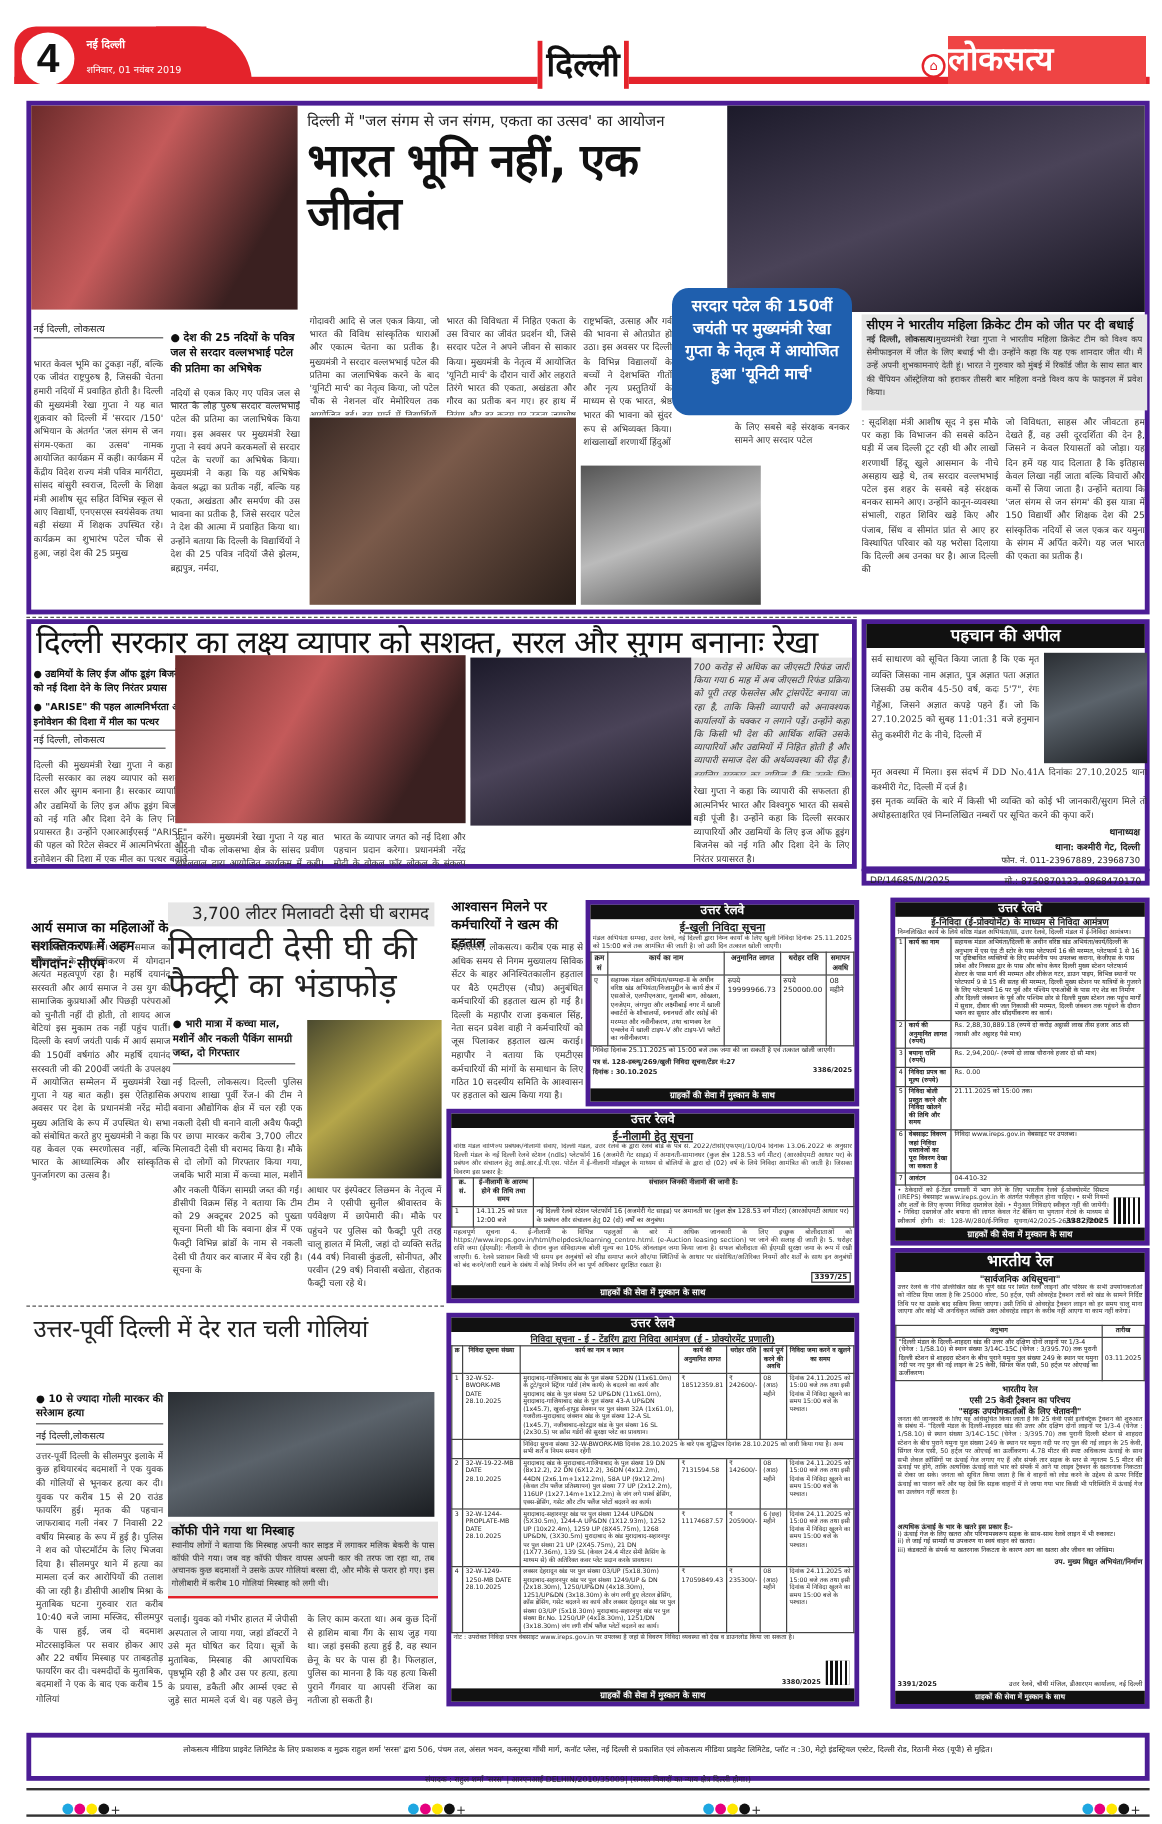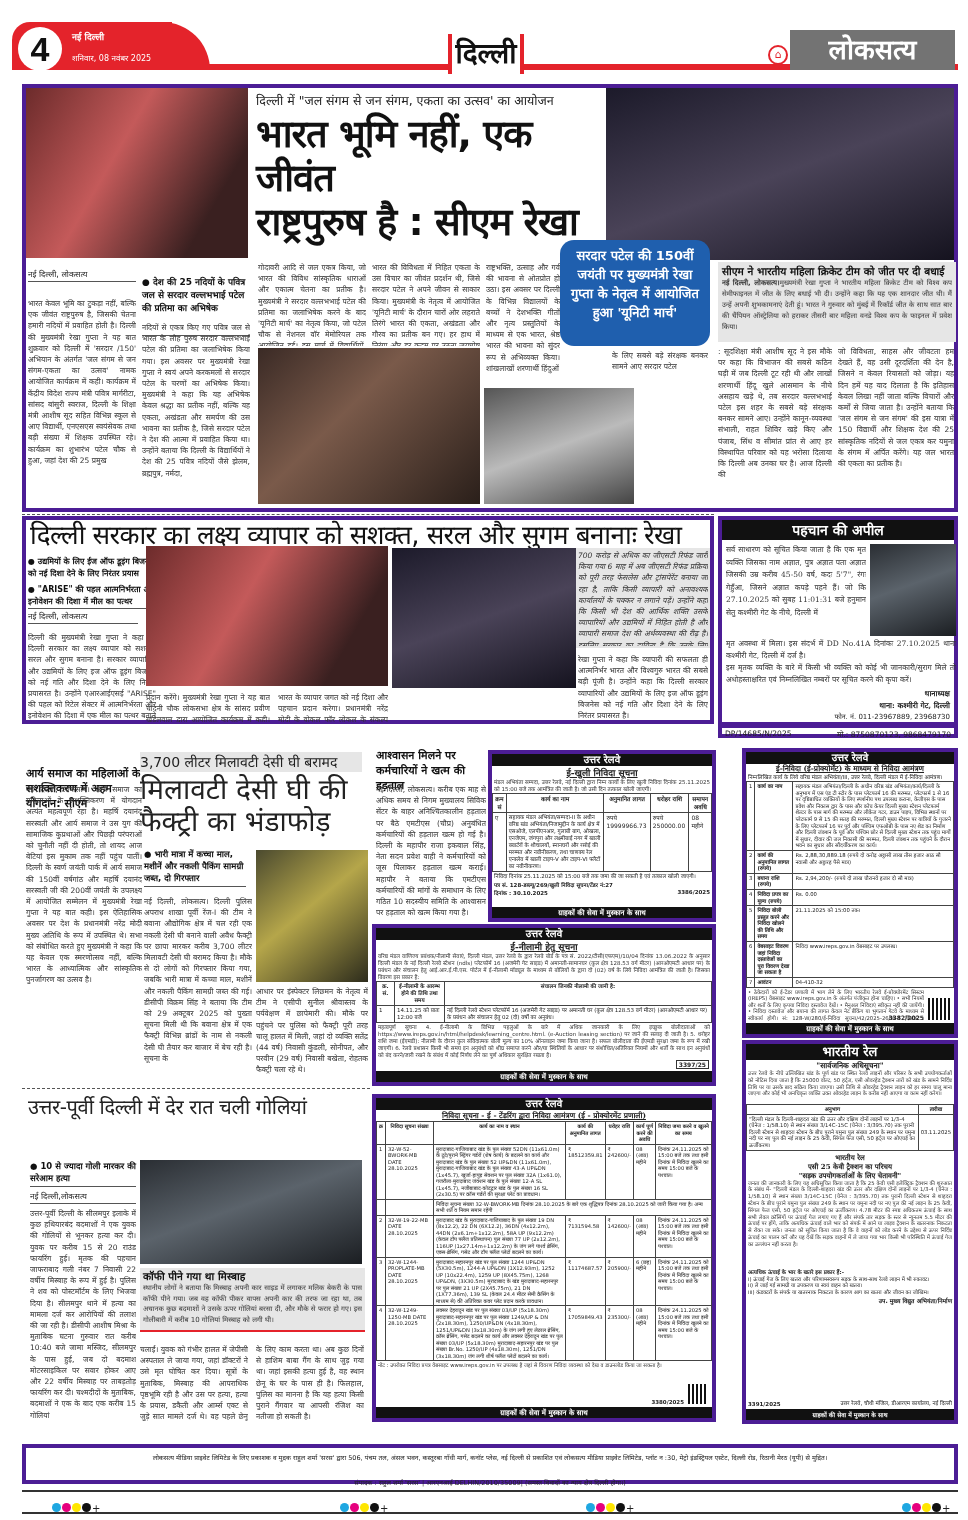--- a/index.html
+++ b/index.html
@@ -11,21 +11,21 @@
 #mast{left:0;top:0;width:968px;height:82px}
 #redshape{left:12px;top:22px;width:160px;height:48px;background:#e4232b;border-radius:18px 0 0 0}
 #redcurve{left:130px;top:22px;width:80px;height:48px;background:#e4232b;border-radius:0 60px 0 0}
 #redline{left:12px;top:64px;width:946px;height:6px;background:#e4232b}
 #pgnum{left:18px;top:27px;width:44px;height:44px;border-radius:50%;background:#fff;font:bold 34px "Liberation Sans",sans-serif;color:#111;text-align:center;line-height:44px}
 #city{left:72px;top:30px;font:bold 9px "DejaVu Sans",sans-serif;color:#fff}
 #date{left:72px;top:52px;font:8px "DejaVu Sans",sans-serif;color:#fff}
 #secbox{left:448px;top:34px;width:76px;height:40px;background:#fff;border-left:4px solid #e4232b;border-right:4px solid #e4232b;font:bold 28px "DejaVu Sans",sans-serif;text-align:center;line-height:40px;color:#111}
 #url{left:618px;top:52px;font:bold 9.5px "Liberation Sans",sans-serif;color:#fff}
 #logoicon{left:768px;top:45px;width:20px;height:20px;border-radius:50%;background:#fff;border:2px solid #e4232b;color:#e4232b;font-size:11px;text-align:center;line-height:15px}
-#logo{left:790px;top:30px;width:165px;height:40px;background:#737373;color:#fff;font:bold 27px "DejaVu Sans",sans-serif;text-align:center;line-height:40px}
+#logo{left:790px;top:30px;width:165px;height:40px;background:#ef4444;color:#fff;font:bold 27px "DejaVu Sans",sans-serif;text-align:left;line-height:40px}
 
 .frame{border:4px solid #4c1d95}
 .photo{background:linear-gradient(135deg,#3a2a25,#7a5a4a 40%,#2a1f1a);}
 .photo2{background:linear-gradient(160deg,#1c1a2a,#4a4358 50%,#15131f)}
 .photo3{background:linear-gradient(120deg,#6c2b2b,#c45a5a 40%,#3a2020 80%)}
 .photo4{background:linear-gradient(140deg,#4b4a2f,#b5a64a 45%,#2d2c1c)}
 .photo5{background:linear-gradient(160deg,#2a2e33,#5b636b 45%,#1b1e22)}
 .photo6{background:linear-gradient(160deg,#555,#bbb 50%,#444)}
 h1.big{font:bold 38px "DejaVu Sans",sans-serif;line-height:44px;color:#111;letter-spacing:-1px}
 .kicker{font:14px "DejaVu Sans",sans-serif;color:#222}
@@ -43,33 +43,32 @@
 </style>
 </head>
 <body>
 
 <div class="abs" id="mast">
   <div class="abs" id="redline"></div>
   <div class="abs" id="redshape"></div>
   <div class="abs" id="redcurve"></div>
   <div class="abs" id="pgnum">4</div>
   <div class="abs" id="city">नई दिल्ली</div>
-  <div class="abs" id="date">शनिवार, 08 नवंबर 2025</div>
+  <div class="abs" id="date">शनिवार, 01 नवंबर 2019</div>
   <div class="abs" id="secbox">दिल्ली</div>
   <div class="abs" id="url">www.epaper.Loksatya.com</div>
   <div class="abs" id="logoicon">⌂</div>
   <div class="abs" id="logo">लोकसत्य</div>
 </div>
 
 <div class="abs frame" style="left:22px;top:84px;width:936px;height:428px"></div>
 <div class="abs photo3" style="left:26px;top:88px;width:222px;height:170px"></div>
 <div class="abs kicker" style="left:256px;top:92px;width:350px;font-size:12.5px">दिल्ली में "जल संगम से जन संगम, एकता का उत्सव' का आयोजन</div>
 <div class="abs" style="left:256px;top:112px;width:350px">
   <h1 class="big">भारत भूमि नहीं, एक जीवंत</h1>
-  <h1 class="big">राष्ट्रपुरुष है : सीएम रेखा</h1>
 </div>
 <div class="abs photo2" style="left:606px;top:88px;width:348px;height:172px"></div>
 
 <div class="abs dateline" style="left:28px;top:268px;width:108px">नई दिल्ली, लोकसत्य</div>
 <div class="abs txt" style="left:28px;top:298px;width:108px;height:206px">भारत केवल भूमि का टुकड़ा नहीं, बल्कि एक जीवंत राष्ट्रपुरुष है, जिसकी चेतना हमारी नदियों में प्रवाहित होती है। दिल्ली की मुख्यमंत्री रेखा गुप्ता ने यह बात शुक्रवार को दिल्ली में 'सरदार /150' अभियान के अंतर्गत 'जल संगम से जन संगम-एकता का उत्सव' नामक आयोजित कार्यक्रम में कही। कार्यक्रम में केंद्रीय विदेश राज्य मंत्री पवित्र मार्गरीटा, सांसद बांसुरी स्वराज, दिल्ली के शिक्षा मंत्री आशीष सूद सहित विभिन्न स्कूल से आए विद्यार्थी, एनएसएस स्वयंसेवक तथा बड़ी संख्या में शिक्षक उपस्थित रहे। कार्यक्रम का शुभारंभ पटेल चौक से हुआ, जहां देश की 25 प्रमुख</div>
 <div class="abs bullet" style="left:142px;top:276px;width:108px;border-bottom:1px solid #555;padding-bottom:20px">● <span>देश की 25 नदियों के पवित्र जल से सरदार वल्लभभाई पटेल की प्रतिमा का अभिषेक</span></div>
 <div class="abs txt" style="left:142px;top:322px;width:108px;height:182px">नदियों से एकत्र किए गए पवित्र जल से भारत के लौह पुरुष सरदार वल्लभभाई पटेल की प्रतिमा का जलाभिषेक किया गया। इस अवसर पर मुख्यमंत्री रेखा गुप्ता ने स्वयं अपने करकमलों से सरदार पटेल के चरणों का अभिषेक किया। मुख्यमंत्री ने कहा कि यह अभिषेक केवल श्रद्धा का प्रतीक नहीं, बल्कि यह एकता, अखंडता और समर्पण की उस भावना का प्रतीक है, जिसे सरदार पटेल ने देश की आत्मा में प्रवाहित किया था। उन्होंने बताया कि दिल्ली के विद्यार्थियों ने देश की 25 पवित्र नदियों जैसे झेलम, ब्रह्मपुत्र, नर्मदा,</div>
 <div class="abs txt" style="left:258px;top:262px;width:108px;height:84px">गोदावरी आदि से जल एकत्र किया, जो भारत की विविध सांस्कृतिक धाराओं और एकात्म चेतना का प्रतीक है। मुख्यमंत्री ने सरदार वल्लभभाई पटेल की प्रतिमा का जलाभिषेक करने के बाद 'यूनिटी मार्च' का नेतृत्व किया, जो पटेल चौक से नेशनल वॉर मेमोरियल तक आयोजित हुई। इस मार्च में विद्यार्थियों, एनएसएस स्वयंसेवकों, माय भारत के युवाओं और शिक्षकों ने भाग लिया। मुख्यमंत्री ने कहा कि यह मार्च मात्र एक आयोजन नहीं, बल्कि</div>
 <div class="abs txt" style="left:372px;top:262px;width:108px;height:84px">भारत की विविधता में निहित एकता के उस विचार का जीवंत प्रदर्शन थी, जिसे सरदार पटेल ने अपने जीवन से साकार किया। मुख्यमंत्री के नेतृत्व में आयोजित 'यूनिटी मार्च' के दौरान चारों ओर लहराते तिरंगे भारत की एकता, अखंडता और गौरव का प्रतीक बन गए। हर हाथ में तिरंगा और हर कदम पर उठता जयघोष इस बात का प्रमाण था कि भारत भले विविधताओं से भरा है, पर उसकी आत्मा सदैव एक है। पूरा वातावरण</div>
 <div class="abs txt" style="left:486px;top:262px;width:74px;height:124px">राष्ट्रभक्ति, उत्साह और गर्व की भावना से ओतप्रोत हो उठा। इस अवसर पर दिल्ली के विभिन्न विद्यालयों के बच्चों ने देशभक्ति गीतों और नृत्य प्रस्तुतियों के माध्यम से एक भारत, श्रेष्ठ भारत की भावना को सुंदर रूप से अभिव्यक्त किया।शांखलाखों शरणार्थी हिंदुओं</div>
@@ -111,21 +110,21 @@
   <div class="abs" style="right:4px;top:192px;font:7px 'DejaVu Sans',sans-serif">फोन. नं. 011-23967889, 23968730</div>
 </div>
 <div class="abs frame" style="left:718px;top:724px;width:240px;height:14px;font:7.5px 'DejaVu Sans',sans-serif;padding:1px 3px">
   <span>DP/14685/N/2025</span>
   <span style="float:right">मो.: 8750870123, 9868479170</span>
 </div>
 
 <div class="abs" style="left:26px;top:766px;width:116px;font:bold 11px 'DejaVu Sans',sans-serif;line-height:15px;color:#111">आर्य समाज का महिलाओं के सशक्तिकरण में अहम योगदान: सीएम</div>
 <div class="abs txt" style="left:26px;top:784px;width:116px;height:300px">नई दिल्ली, लोकसत्य। आर्य समाज का महिलाओं के सशक्तिकरण में योगदान अत्यंत महत्वपूर्ण रहा है। महर्षि दयानंद सरस्वती और आर्य समाज ने उस युग की सामाजिक कुप्रथाओं और पिछड़ी परंपराओं को चुनौती नहीं दी होती, तो शायद आज बेटियां इस मुकाम तक नहीं पहुंच पातीं। दिल्ली के स्वर्ण जयंती पार्क में आर्य समाज की 150वीं वर्षगांठ और महर्षि दयानंद सरस्वती जी की 200वीं जयंती के उपलक्ष्य में आयोजित सम्मेलन में मुख्यमंत्री रेखा गुप्ता ने यह बात कही। इस ऐतिहासिक अवसर पर देश के प्रधानमंत्री नरेंद्र मोदी मुख्य अतिथि के रूप में उपस्थित थे। सभा को संबोधित करते हुए मुख्यमंत्री ने कहा कि यह केवल एक स्मरणोत्सव नहीं, बल्कि भारत के आध्यात्मिक और सांस्कृतिक पुनर्जागरण का उत्सव है।</div>
 
-<div class="abs greybox" style="left:140px;top:752px;width:222px;height:20px;font:14px 'DejaVu Sans',sans-serif;line-height:20px;padding-left:0;color:#222">3,700 लीटर मिलावटी देसी घी बरामद</div>
+<div class="abs greybox" style="left:140px;top:752px;width:222px;height:20px;font:14px 'DejaVu Sans',sans-serif;line-height:20px;padding-left:20px;color:#222">3,700 लीटर मिलावटी देसी घी बरामद</div>
 <div class="abs" style="left:140px;top:774px;width:230px;font:28px 'DejaVu Sans',sans-serif;line-height:32px;color:#222">मिलावटी देसी घी की फैक्ट्री का भंडाफोड़</div>
 <div class="abs bullet" style="left:144px;top:848px;width:102px;font-size:8.5px;line-height:12px;border-bottom:1px solid #555;padding-bottom:2px">● <span>भारी मात्रा में कच्चा माल, मशीनें और नकली पैकिंग सामग्री जब्त, दो गिरफ्तार</span></div>
 <div class="abs photo4" style="left:256px;top:850px;width:112px;height:132px"></div>
 <div class="abs txt" style="left:144px;top:896px;width:108px;height:190px">नई दिल्ली, लोकसत्य। दिल्ली पुलिस अपराध शाखा पूर्वी रेंज-I की टीम ने बवाना औद्योगिक क्षेत्र में चल रही एक नकली देसी घी बनाने वाली अवैध फैक्ट्री पर छापा मारकर करीब 3,700 लीटर मिलावटी देसी घी बरामद किया है। मौके से दो लोगों को गिरफ्तार किया गया, जबकि भारी मात्रा में कच्चा माल, मशीनें और नकली पैकिंग सामग्री जब्त की गई। डीसीपी विक्रम सिंह ने बताया कि टीम को 29 अक्टूबर 2025 को पुख्ता सूचना मिली थी कि बवाना क्षेत्र में एक फैक्ट्री विभिन्न ब्रांडों के नाम से नकली देसी घी तैयार कर बाजार में बेच रही है। सूचना के</div>
 <div class="abs txt" style="left:256px;top:986px;width:112px;height:98px">आधार पर इंस्पेक्टर लिछमन के नेतृत्व में टीम ने एसीपी सुनील श्रीवास्तव के पर्यवेक्षण में छापेमारी की। मौके पर पहुंचने पर पुलिस को फैक्ट्री पूरी तरह चालू हालत में मिली, जहां दो व्यक्ति सतेंद्र (44 वर्ष) निवासी कुंडली, सोनीपत, और परवीन (29 वर्ष) निवासी बखेता, रोहतक फैक्ट्री चला रहे थे।</div>
 
 <div class="abs" style="left:376px;top:748px;width:120px;font:bold 11px 'DejaVu Sans',sans-serif;line-height:15px;color:#111">आश्वासन मिलने पर कर्मचारियों ने खत्म की हड़ताल</div>
 <div class="abs txt" style="left:376px;top:784px;width:110px;height:140px">नई दिल्ली, लोकसत्य। करीब एक माह से अधिक समय से निगम मुख्यालय सिविक सेंटर के बाहर अनिश्चितकालीन हड़ताल पर बैठे एमटीएस (चौप्र) अनुबंधित कर्मचारियों की हड़ताल खत्म हो गई है। दिल्ली के महापौर राजा इकबाल सिंह, नेता सदन प्रवेश वाही ने कर्मचारियों को जूस पिलाकर हड़ताल खत्म कराई। महापौर ने बताया कि एमटीएस कर्मचारियों की मांगों के समाधान के लिए गठित 10 सदस्यीय समिति के आश्वासन पर हड़ताल को खत्म किया गया है।</div>
 
 <div class="abs frame" style="left:488px;top:750px;width:228px;height:172px;font-size:6px">

